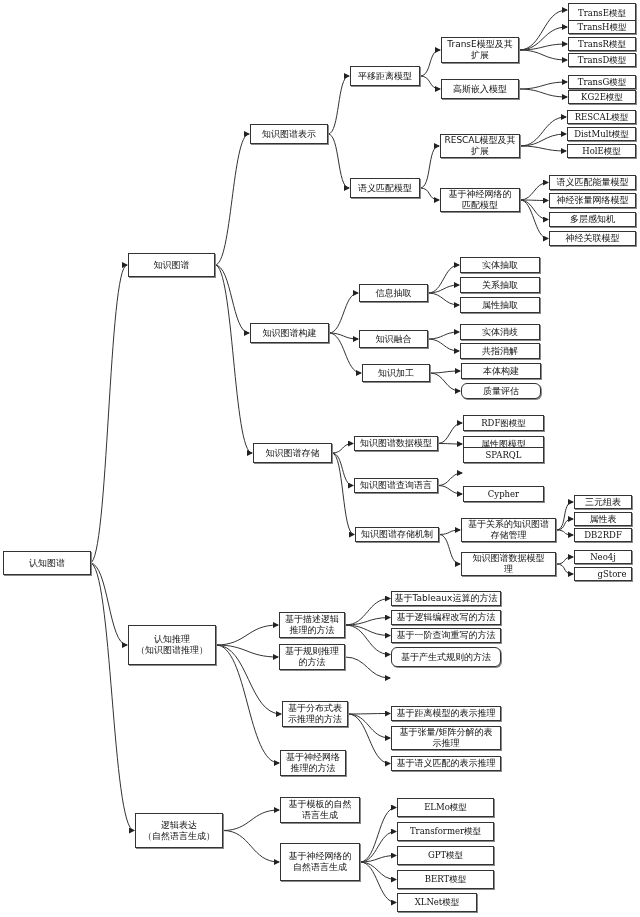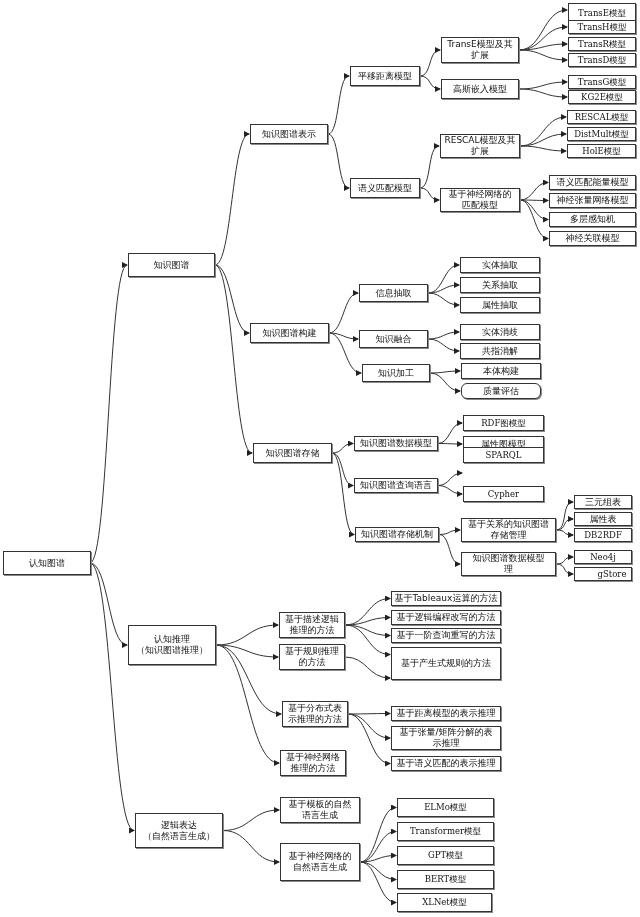--- a/index.html
+++ b/index.html
@@ -183,29 +183,29 @@
   <div class="node" style="left:279px;top:644px;width:66px;height:26px;">基于规则推理
 的方法</div>
   <div class="node" style="left:282px;top:701px;width:66px;height:26px;">基于分布式表
 示推理的方法</div>
   <div class="node" style="left:280px;top:750px;width:66px;height:26px;">基于神经网络
 推理的方法</div>
 
   <div class="node" style="left:391px;top:591px;width:110px;height:15px;">基于Tableaux运算的方法</div>
   <div class="node" style="left:391px;top:610px;width:110px;height:15px;">基于逻辑编程改写的方法</div>
   <div class="node" style="left:391px;top:628px;width:110px;height:15px;">基于一阶查询重写的方法</div>
-  <div class="node" style="left:391px;top:647px;width:110px;height:33px;">基于产生式规则的方法</div>
+  <div class="node" style="left:391px;top:647px;width:110px;height:20px;border-radius:6px;">基于产生式规则的方法</div>
   <div class="node" style="left:391px;top:706px;width:110px;height:15px;">基于距离模型的表示推理</div>
   <div class="node" style="left:391px;top:726px;width:110px;height:24px;">基于张量/矩阵分解的表
 示推理</div>
   <div class="node" style="left:391px;top:756px;width:110px;height:15px;">基于语义匹配的表示推理</div>
 
   <div class="node" style="left:280px;top:797px;width:80px;height:26px;">基于模板的自然
 语言生成</div>
   <div class="node" style="left:280px;top:843px;width:80px;height:38px;">基于神经网络的
 自然语言生成</div>
 
   <div class="node latin" style="left:397px;top:798px;width:97px;height:19px;">ELMo模型</div>
   <div class="node latin" style="left:397px;top:822px;width:97px;height:19px;">Transformer模型</div>
   <div class="node latin" style="left:397px;top:846px;width:97px;height:19px;">GPT模型</div>
   <div class="node latin" style="left:397px;top:870px;width:97px;height:19px;">BERT模型</div>
-  <div class="node latin" style="left:397px;top:893px;width:95px;height:19px;text-align:right;">XLNet模型</div>
+  <div class="node latin" style="left:397px;top:893px;width:80px;height:19px;text-align:right;">XLNet模型</div>
 </div>
 
 </body></html>

